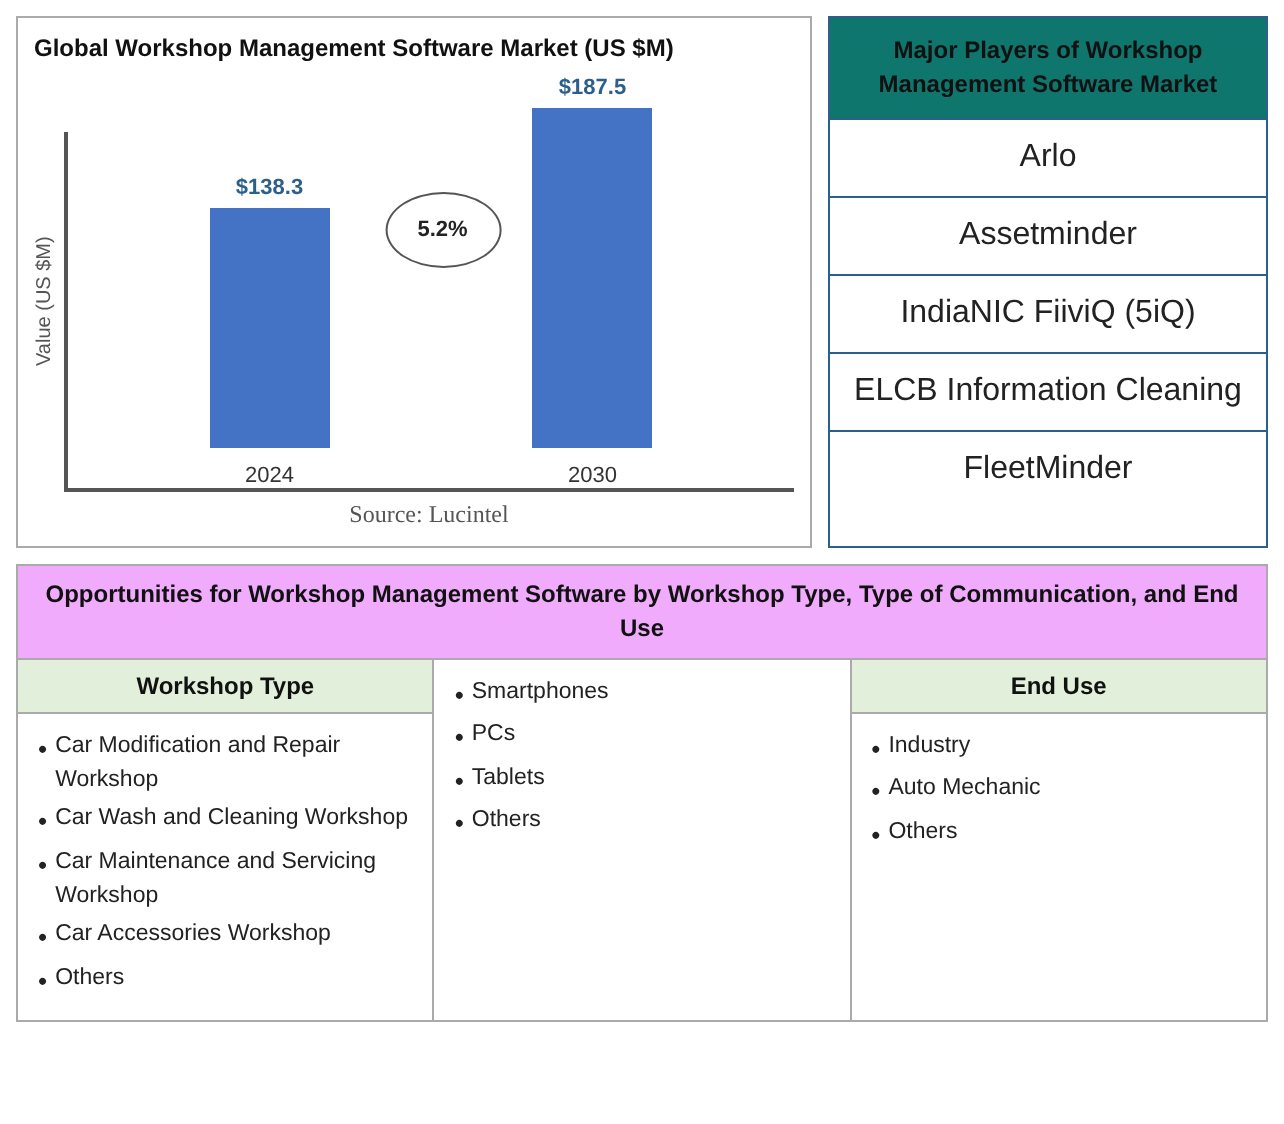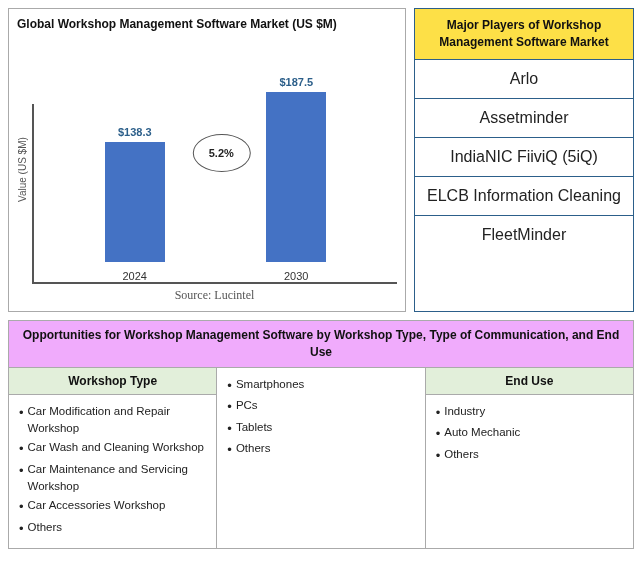--- a/index.html
+++ b/index.html
@@ -17,21 +17,21 @@
       padding: 8px;
       display: flex;
       flex-direction: column;
       gap: 8px;
     }
 
     
     .top-section {
       display: flex;
       gap: 8px;
-      height: 304px;
+      height: 266px;
     }
 
     
     .chart-container {
       flex: 1;
       border: 1px solid #aaa;
       padding: 8px;
       position: relative;
       display: flex;
       flex-direction: column;
@@ -133,21 +133,21 @@
 
     
     .major-players {
       width: 220px;
       border: 1.5px solid #2c5f8a;
       display: flex;
       flex-direction: column;
     }
 
     .major-players-title {
-      background: #fde047;
+      background: #0f766e;
       text-align: center;
       padding: 8px 6px;
       font-size: 12px;
       font-weight: bold;
       border-bottom: 1px solid #2c5f8a;
       color: #111;
       line-height: 1.4;
     }
 
     .player-item {

